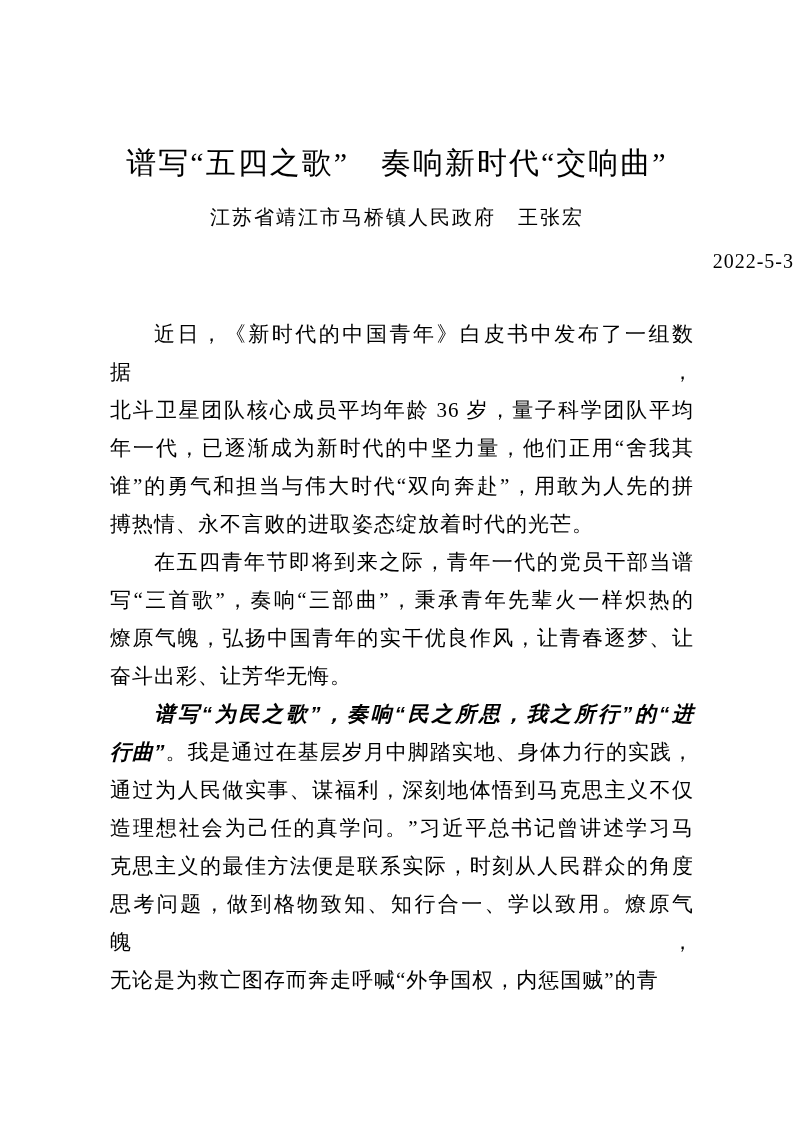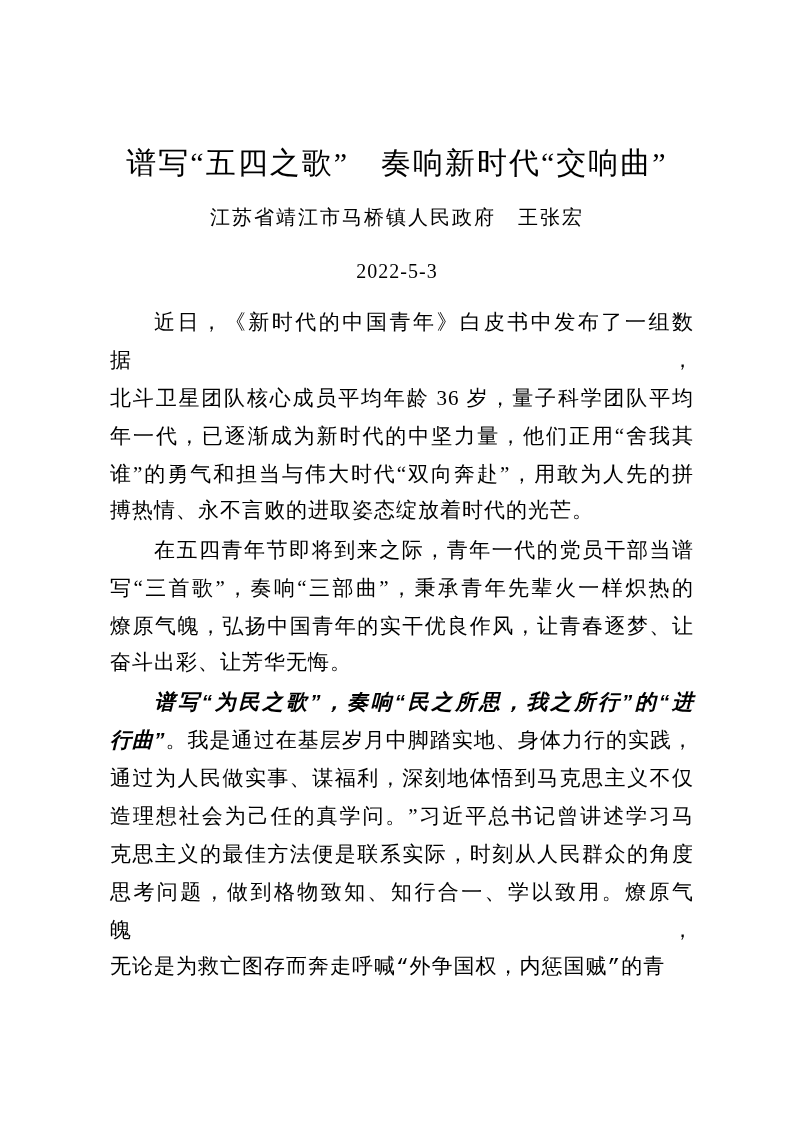--- a/index.html
+++ b/index.html
@@ -31,49 +31,49 @@
   }
   .doc-byline {
     margin-top: 17px;
     font-size: 20px;
     line-height: 30px;
     letter-spacing: 2px;
     font-style: normal;
     color: #000000;
   }
   .doc-date {
-    margin-top: 24px;
+    margin-top: 14px;
     font-size: 20px;
     line-height: 30px;
     letter-spacing: 1px;
     color: #000000;
+    text-align: right;
   }
   .doc-body {
-    margin: 17px 100px 0 110px;
+    margin: 39px 100px 0 110px;
     width: 584px;
   }
   .paragraph {
     margin: 0;
     padding: 0;
   }
   .line {
     font-size: 21px;
     line-height: 38px;
     letter-spacing: 1px;
     text-align: justify;
     text-align-last: justify;
     white-space: normal;
     color: #000000;
   }
   .line.first {
     text-indent: 44px;
   }
   .line.last {
     text-align-last: left;
-    font-family: Liberation Mono, monospace;
   }
   .seg.bold {
     font-family: "Liberation Sans", "DejaVu Sans", sans-serif;
     font-weight: 700;
     font-style: italic;
   }
 </style>
 </head>
 <body>
 

